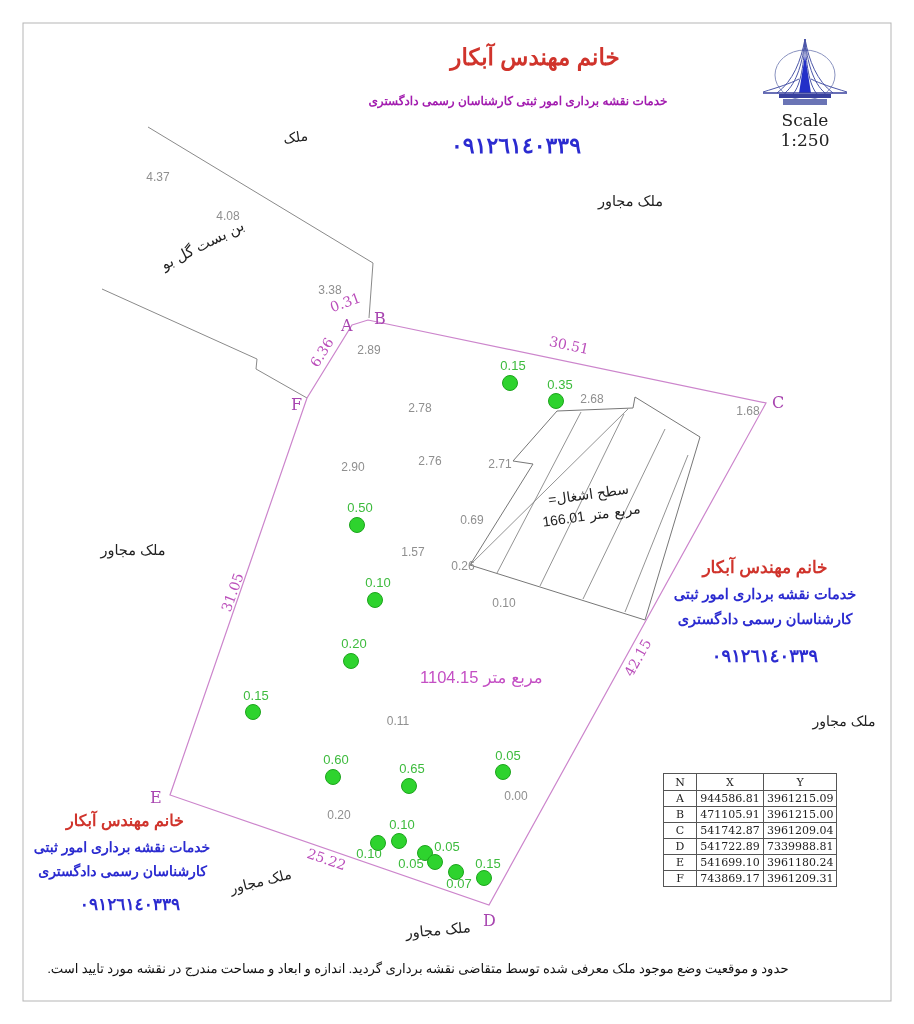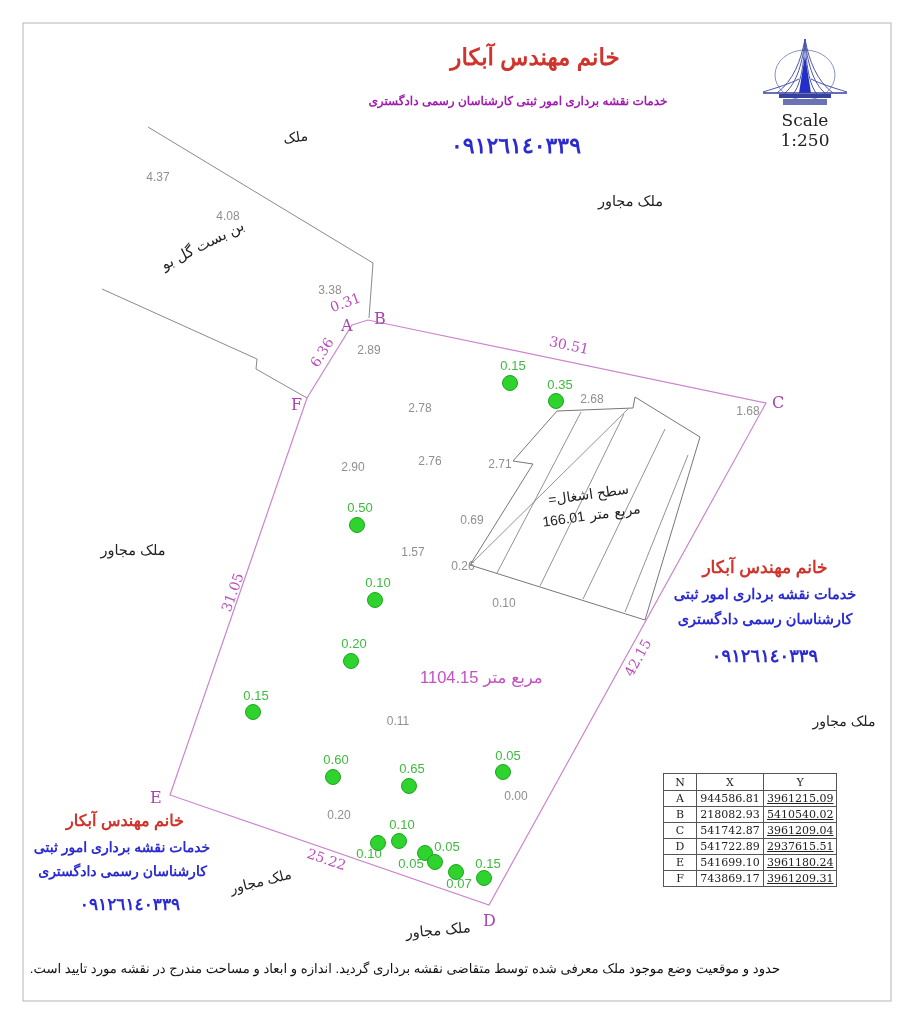--- a/index.html
+++ b/index.html
@@ -34,29 +34,29 @@
   .n-left{left:83px;top:542px;width:100px;font-size:14.5px;color:#222;}
   .n-bottom{left:378px;top:922px;width:120px;font-size:14.5px;color:#222;transform:rotate(-5deg);}
   
   .area-box{left:420px;top:666px;width:185px;color:#c44fc4;font-size:16.5px;line-height:22px;}
   .area1{text-align:right;direction:rtl;}
   .unitrow{display:flex;direction:ltr;gap:5px;}
   .bld-box{left:505px;top:484px;width:170px;color:#222;font-size:14px;line-height:21px;transform:rotate(-8deg);}
   .bld1{text-align:center;direction:rtl;}
   .bld-box .unitrow{justify-content:center;}
   
-  .footer{left:21px;top:961px;width:768px;font-size:13.2px;color:#111;}
+  .footer{left:34px;top:961px;width:768px;font-size:13.2px;color:#111;font-family:Liberation Serif, serif;}
   
   table.coords{position:absolute;left:663px;top:773px;border-collapse:collapse;
     font-family:"DejaVu Serif",serif;font-size:11px;color:#222;background:#fff;}
   table.coords th,table.coords td{border:1px solid #555;padding:0 3px;text-align:center;height:15px;}
   table.coords th{font-weight:normal;height:16px;}
   table.coords td:nth-child(1){min-width:26px;}
   table.coords td:nth-child(2){min-width:60px;}
-  table.coords td:nth-child(3){min-width:64px;text-decoration:underline;}
+  table.coords td:nth-child(3){min-width:64px;}
   
   svg text{font-family:"Liberation Sans",sans-serif;}
   .frame{fill:none;stroke:#b5b5b5;stroke-width:1;}
   .bound{fill:none;stroke:#cc85cc;stroke-width:1.2;}
   .nline{fill:none;stroke:#8a8a8a;stroke-width:1;}
   .bld{fill:none;stroke:#777;stroke-width:1;}
   .hatch{stroke:#777;stroke-width:0.8;}
   .dim-g{font-size:12px;fill:#8f8f8f;}
   .dim-m{font-size:14px;fill:#bb4fbb;font-family:"DejaVu Serif",serif;}
   .vx{font-size:16px;fill:#a845b0;font-family:"DejaVu Serif",serif;}
@@ -216,32 +216,32 @@
         </tr>
       </thead>
     <tbody>
         <tr>
           <td>A</td>
           <td>944586.81</td>
           <td>3961215.09</td>
         </tr>
         <tr>
           <td>B</td>
-          <td>218082.93</td>
-          <td>5410540.02</td>
+          <td>471105.91</td>
+          <td>3961215.00</td>
         </tr>
         <tr>
           <td>C</td>
           <td>541742.87</td>
           <td>3961209.04</td>
         </tr>
         <tr>
           <td>D</td>
           <td>541722.89</td>
-          <td>2937615.51</td>
+          <td>7339988.81</td>
         </tr>
         <tr>
           <td>E</td>
           <td>541699.10</td>
           <td>3961180.24</td>
         </tr>
         <tr>
           <td>F</td>
           <td>743869.17</td>
           <td>3961209.31</td>

